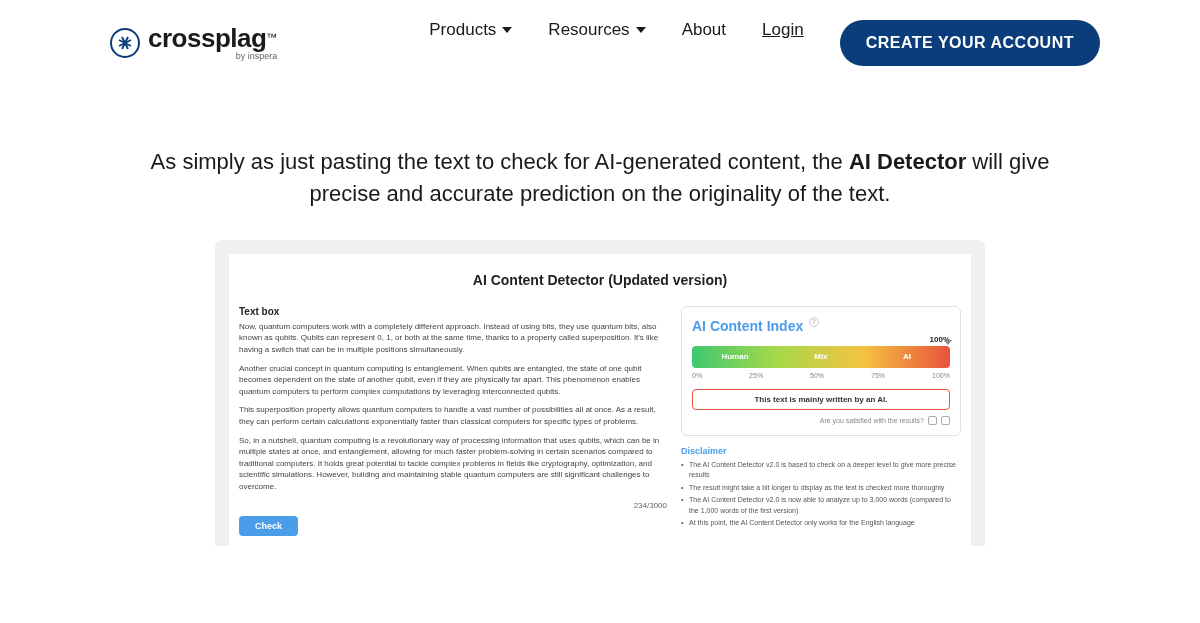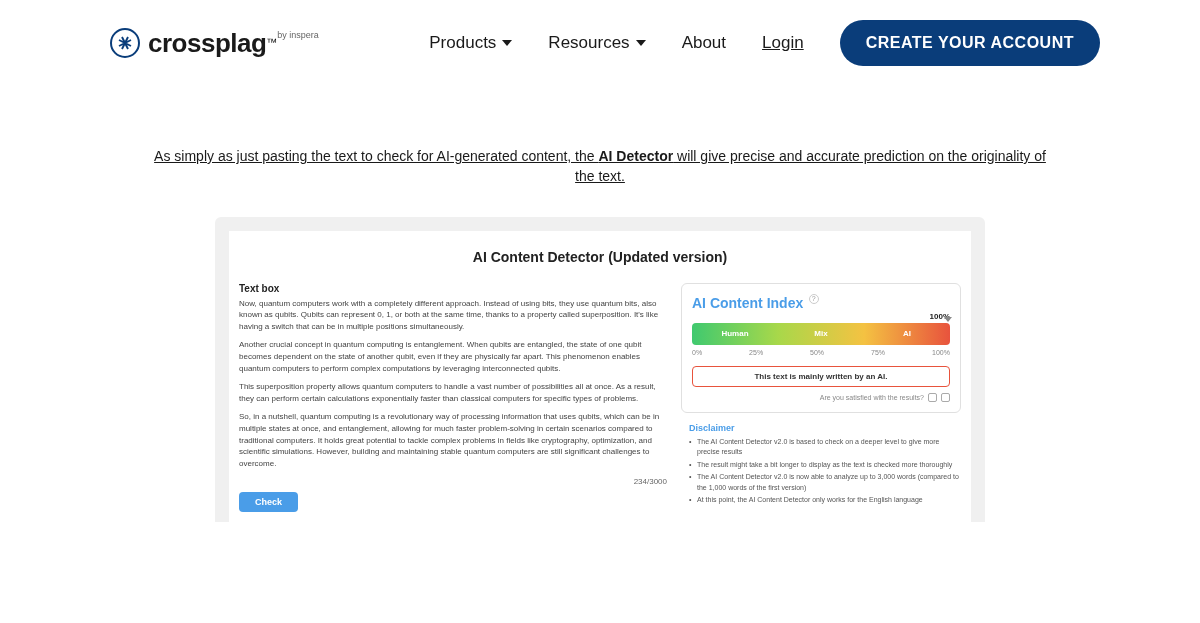--- a/index.html
+++ b/index.html
@@ -2,34 +2,34 @@
 <html><head>
 <meta charset="utf-8">
 <style>
 * { margin: 0; padding: 0; box-sizing: border-box; }
 body { font-family: -apple-system, BlinkMacSystemFont, 'Segoe UI', Arial, sans-serif; background: #fff; width: 1200px; height: 623px; overflow: hidden; }
 
 .header { display: flex; align-items: center; justify-content: space-between; padding: 20px 100px 20px 110px; }
 .logo-wrap { display: flex; align-items: center; gap: 8px; }
 .logo-icon { width: 30px; height: 30px; border: 2px solid #0a3d7a; border-radius: 50%; display: flex; align-items: center; justify-content: center; }
 .logo-icon svg { width: 18px; height: 18px; }
-.logo-text { display: flex; flex-direction: row; line-height: 1; }
+.logo-text { display: flex; flex-direction: column; line-height: 1; }
 .logo-main { font-size: 26px; font-weight: 700; color: #1a1a1a; letter-spacing: -0.5px; }
 .logo-sub { font-size: 9px; color: #666; text-align: right; margin-top: 1px; }
 .logo-tm { font-size: 11px; vertical-align: super; }
 
-.nav { display: flex; align-items: center; gap: 36px; }
+.nav { display: flex; align-items: flex-start; gap: 36px; }
 .nav-item { display: flex; align-items: center; gap: 6px; font-size: 17px; color: #1a1a1a; cursor: pointer; }
 .nav-item.underline { text-decoration: underline; }
 .caret { width: 0; height: 0; border-left: 5px solid transparent; border-right: 5px solid transparent; border-top: 6px solid #1a1a1a; }
 .cta-btn { background: #0a3d7a; color: #fff; font-size: 16px; font-weight: 600; padding: 14px 26px; border-radius: 28px; border: none; cursor: pointer; letter-spacing: 0.5px; }
 
 .hero { text-align: center; padding: 60px 100px 30px; }
 .hero-title { font-size: 44px; font-weight: 800; color: #1a1a1a; letter-spacing: -0.5px; margin-bottom: 22px; }
-.hero-sub { font-size: 14px; color: #1a1a1a; line-height: 1.45; max-width: 900px; margin: 0 auto; text-decoration: underline; }
+.hero-sub { font-size: 22px; color: #1a1a1a; line-height: 1.45; max-width: 900px; margin: 0 auto; }
 .hero-sub strong { font-weight: 700; }
 
 .detector-wrap { background: #f0f0f0; margin: 0 auto; width: 770px; padding: 14px 14px 0; border-radius: 6px 6px 0 0; }
 .detector-inner { background: #fff; }
 .det-head { text-align: center; padding: 18px 20px 10px; }
 .det-title { font-size: 14px; font-weight: 700; color: #222; margin-bottom: 4px; }
 .det-sub { font-size: 9px; color: #555; }
 
 .det-body { display: flex; gap: 14px; padding: 4px 10px 10px; }
 .det-left { flex: 1; }
@@ -50,21 +50,21 @@
 .bar-seg { flex: 1; display: flex; align-items: center; justify-content: center; font-size: 8px; font-weight: 600; color: #fff; }
 .seg-human { background: linear-gradient(90deg, #3fc96f, #a8d84a); }
 .seg-mix { background: linear-gradient(90deg, #a8d84a, #f4c242); }
 .seg-ai { background: linear-gradient(90deg, #f4c242, #e8533d); }
 .bar-pointer { position: absolute; right: -2px; top: -6px; width: 0; height: 0; border-left: 4px solid transparent; border-right: 4px solid transparent; border-top: 5px solid #888; }
 .ticks { display: flex; justify-content: space-between; font-size: 7px; color: #888; margin-top: 4px; }
 .verdict { margin-top: 10px; border: 1px solid #e8533d; border-radius: 4px; padding: 5px; text-align: center; font-size: 8px; font-weight: 600; color: #333; }
 .satisfied { text-align: right; font-size: 7px; color: #888; margin-top: 6px; display: flex; justify-content: flex-end; align-items: center; gap: 4px; }
 .thumb { width: 9px; height: 9px; border: 1px solid #aaa; border-radius: 2px; }
 
-.disclaimer { margin-top: 10px; margin-left: 8px; }
+.disclaimer { margin-top: 10px; }
 .disc-title { font-size: 9px; font-weight: 700; color: #4a9de8; margin-bottom: 4px; }
 .disc-list { list-style: none; font-size: 7px; color: #555; line-height: 1.5; }
 .disc-list li { position: relative; padding-left: 8px; margin-bottom: 2px; }
 .disc-list li:before { content: '•'; position: absolute; left: 0; }
 </style>
 </head>
 <body>
 
 <header class="header">
   <div class="logo-wrap">

